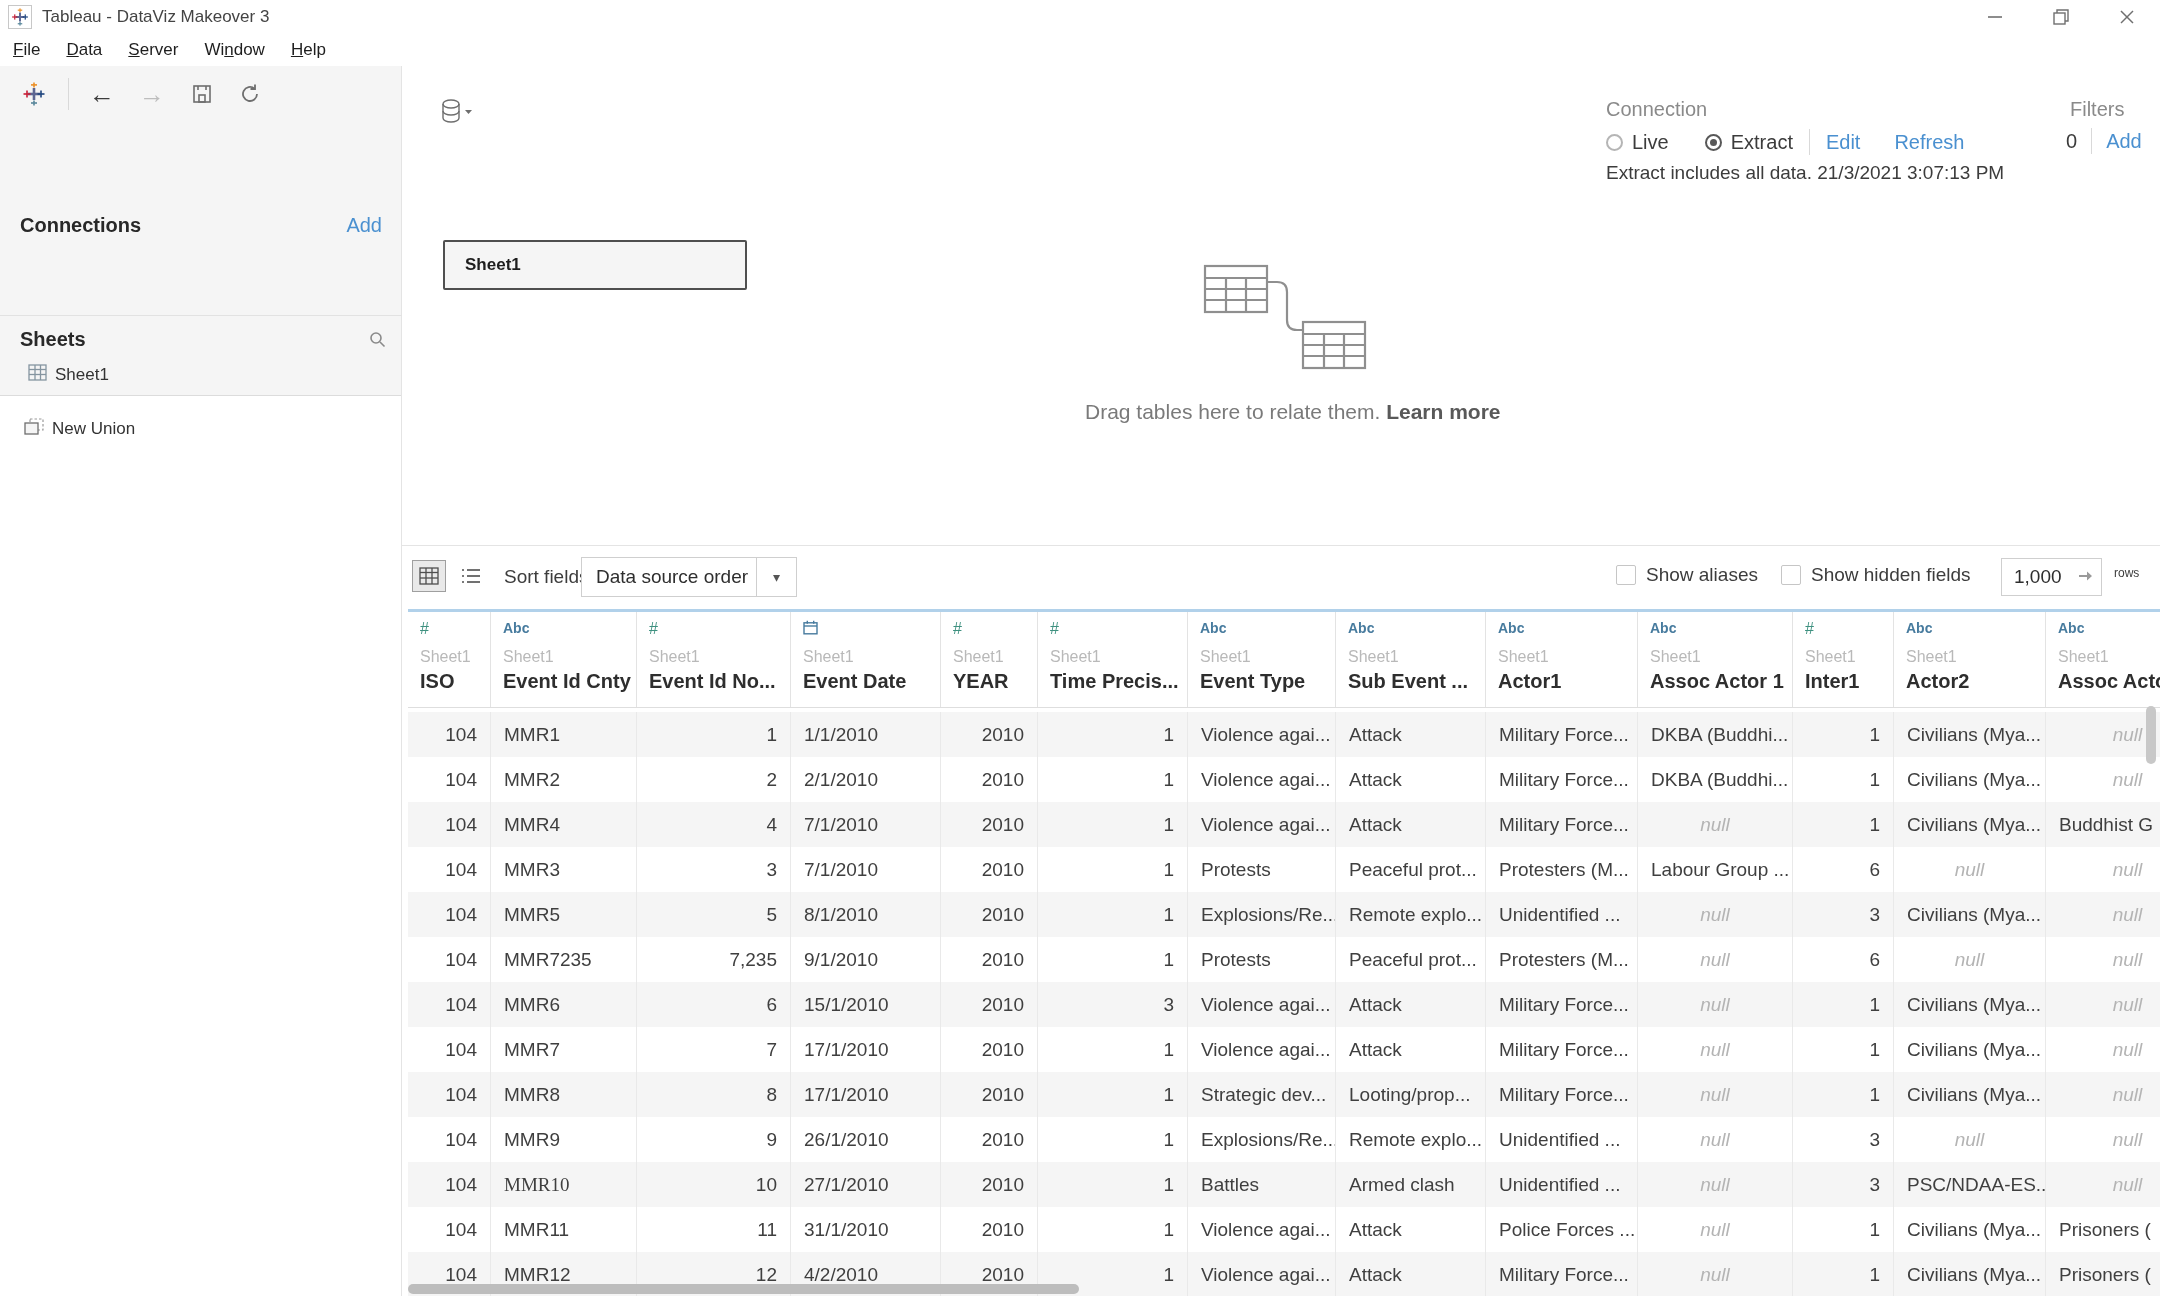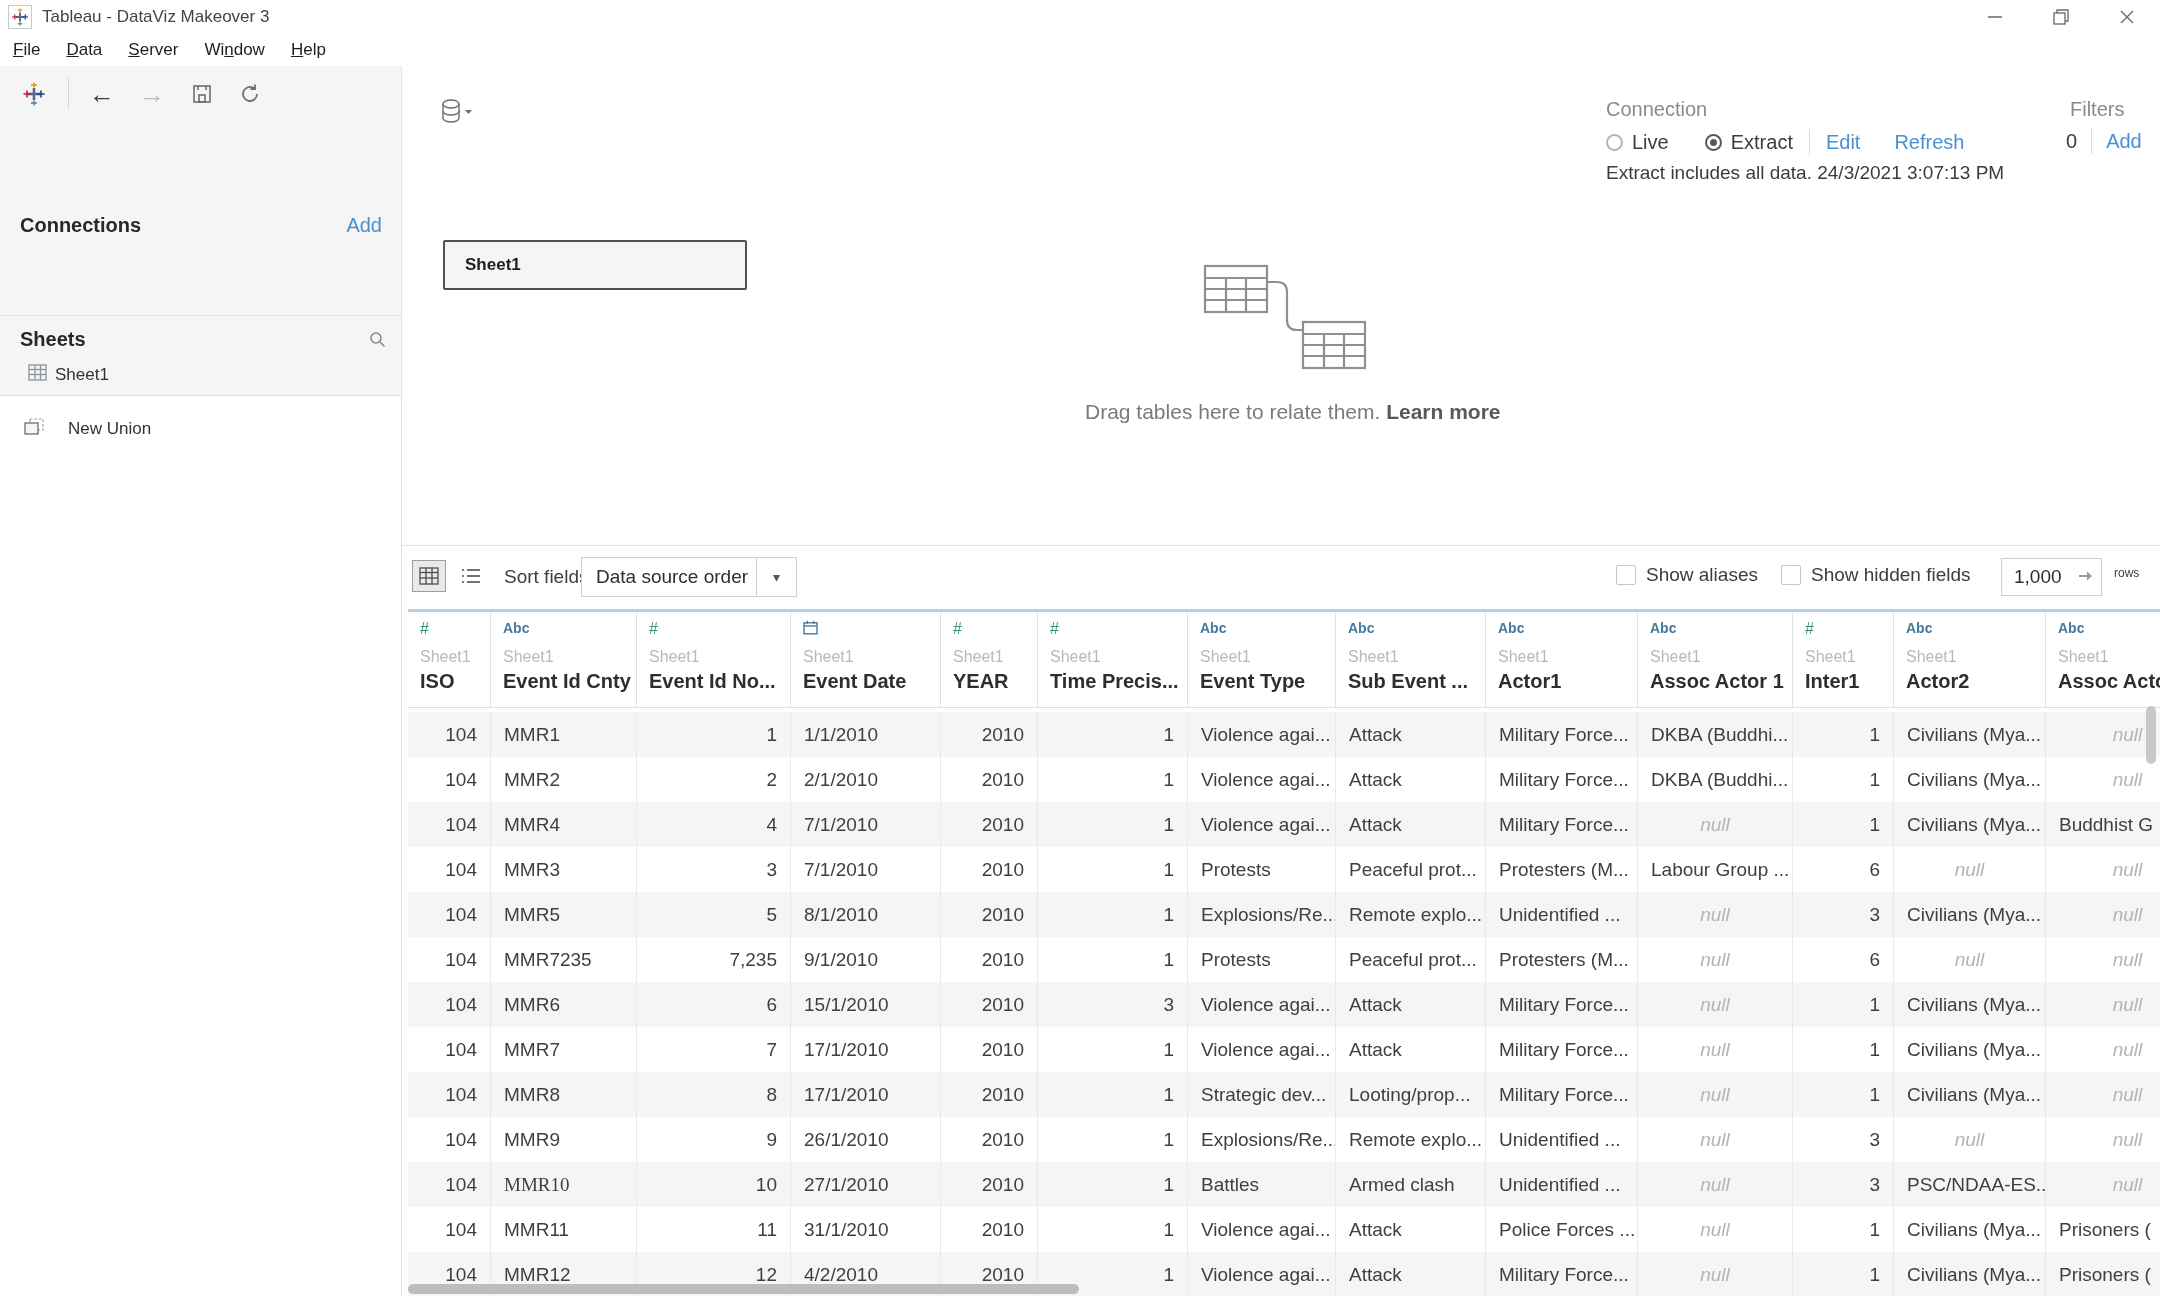--- a/index.html
+++ b/index.html
@@ -31,21 +31,21 @@
   .conn-head { position:absolute; left:20px; top:148px; width:362px; font-size:20px; font-weight:bold; color:#282828; }
   .conn-head .link { float:right; font-weight:normal; }
   .link { color:#4a90d0; cursor:pointer; }
   .conn-item { position:absolute; left:18px; top:186px; width:384px; height:50px; background:#ececec; border-left:6px solid #54a0cd; padding:4px 0 0 14px; }
   .conn-name { font-size:17px; color:#333; white-space:nowrap; overflow:hidden; }
   .conn-type { font-size:14px; color:#9a9a9a; padding-left:14px; }
   .side-div { position:absolute; left:0; top:249px; width:402px; height:1px; background:#e2e2e2; }
   .sheets-head { position:absolute; left:20px; top:262px; width:366px; font-size:20px; font-weight:bold; color:#282828; }
   .sheets-head .srch { float:right; margin-top:2px; }
   .sheet-item { position:absolute; left:28px; top:296px; height:26px; font-size:17px; color:#333; display:flex; align-items:center; gap:8px; }
-  .union-item { position:absolute; left:24px; top:350px; height:26px; font-size:17px; color:#333; display:flex; align-items:center; gap:24px; }
+  .union-item { position:absolute; left:24px; top:350px; height:26px; font-size:17px; color:#333; display:flex; align-items:center; gap:8px; }
   
   .main { position:absolute; left:402px; top:66px; width:1758px; height:1230px; background:#fff; overflow:hidden; }
   .ds-title { position:absolute; left:72px; top:26px; font-size:32px; color:#4a4a4a; white-space:nowrap; }
   .db-icon { position:absolute; left:38px; top:32px; }
   .conn-label { position:absolute; left:1204px; top:32px; font-size:20px; color:#8a8a8a; }
   .radio-row { position:absolute; left:1204px; top:62px; height:28px; display:flex; align-items:center; font-size:20px; color:#3c3c3c; }
   .radio { width:17px; height:17px; border-radius:50%; border:2px solid #b5b5b5; background:#fff; margin-right:9px; }
   .radio.sel { border-color:#585858; position:relative; }
   .radio.sel::after { content:""; position:absolute; left:3px; top:3px; width:7px; height:7px; border-radius:50%; background:#585858; }
   .vsep { width:1px; height:26px; background:#d9d9d9; margin:0 16px; }
@@ -246,21 +246,21 @@
     <span class="vsep"></span>
     <span class="hlink">Edit</span>
     <span class="hlink">Refresh</span>
   </div>
   <div class="filters-label">Filters</div>
   <div class="filters-row">
     <span>0</span>
     <span class="vsep"></span>
     <span class="hlink" style="margin-right:0;">Add</span>
   </div>
-  <div class="extract-info">Extract includes all data. 24/3/2021 3:07:13 PM</div>
+  <div class="extract-info">Extract includes all data. 21/3/2021 3:07:13 PM</div>
 
   <div class="chip">
     <span>Sheet1</span>
   </div>
 
   <div class="empty">
     <svg width="180" height="120" viewBox="0 0 180 120">
       <g fill="none" stroke="#8f8f8f" stroke-width="2.2">
         <rect x="10" y="8" width="62" height="46" fill="#fff"></rect>
           <line x1="10" y1="20" x2="72" y2="20"></line>

